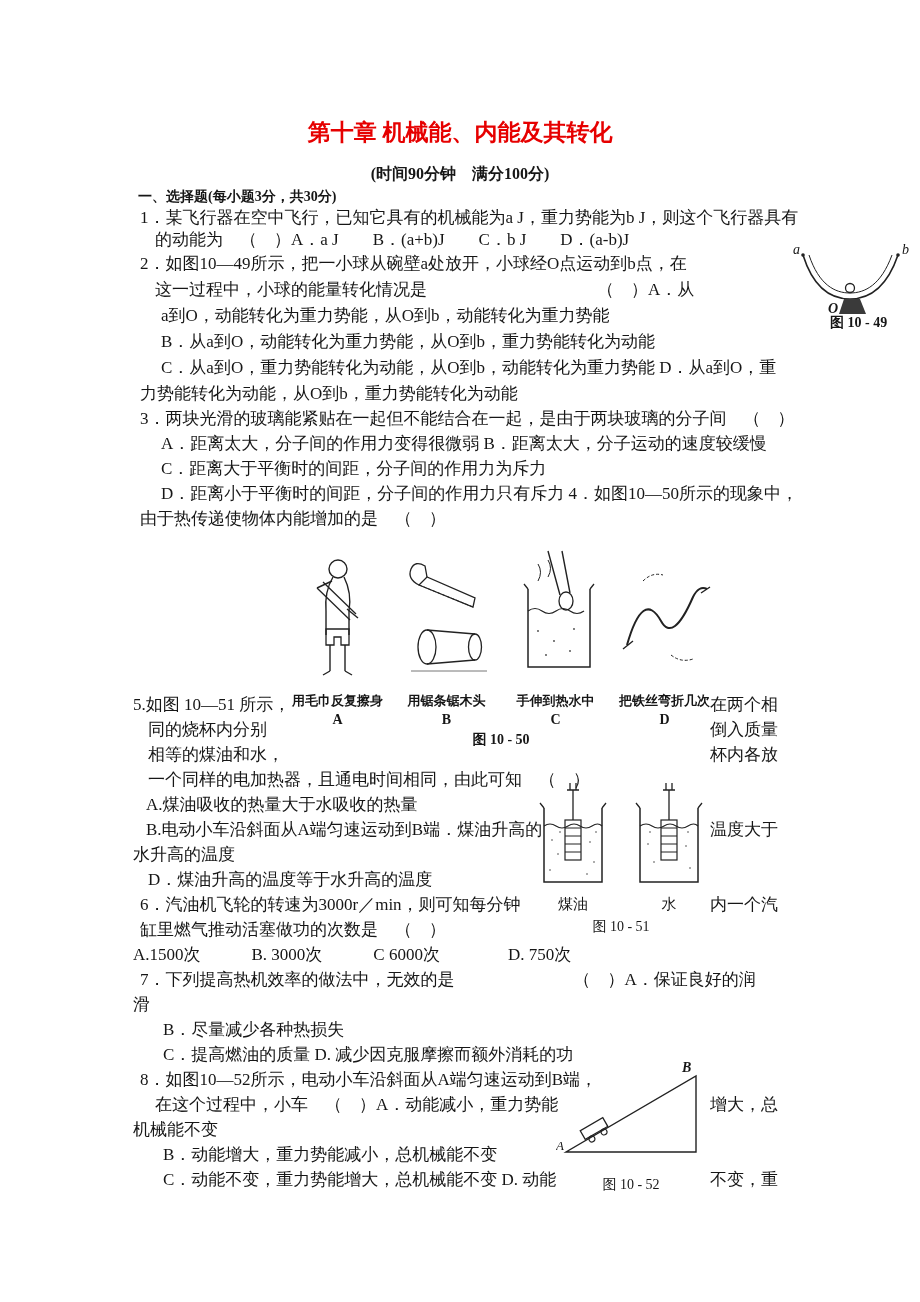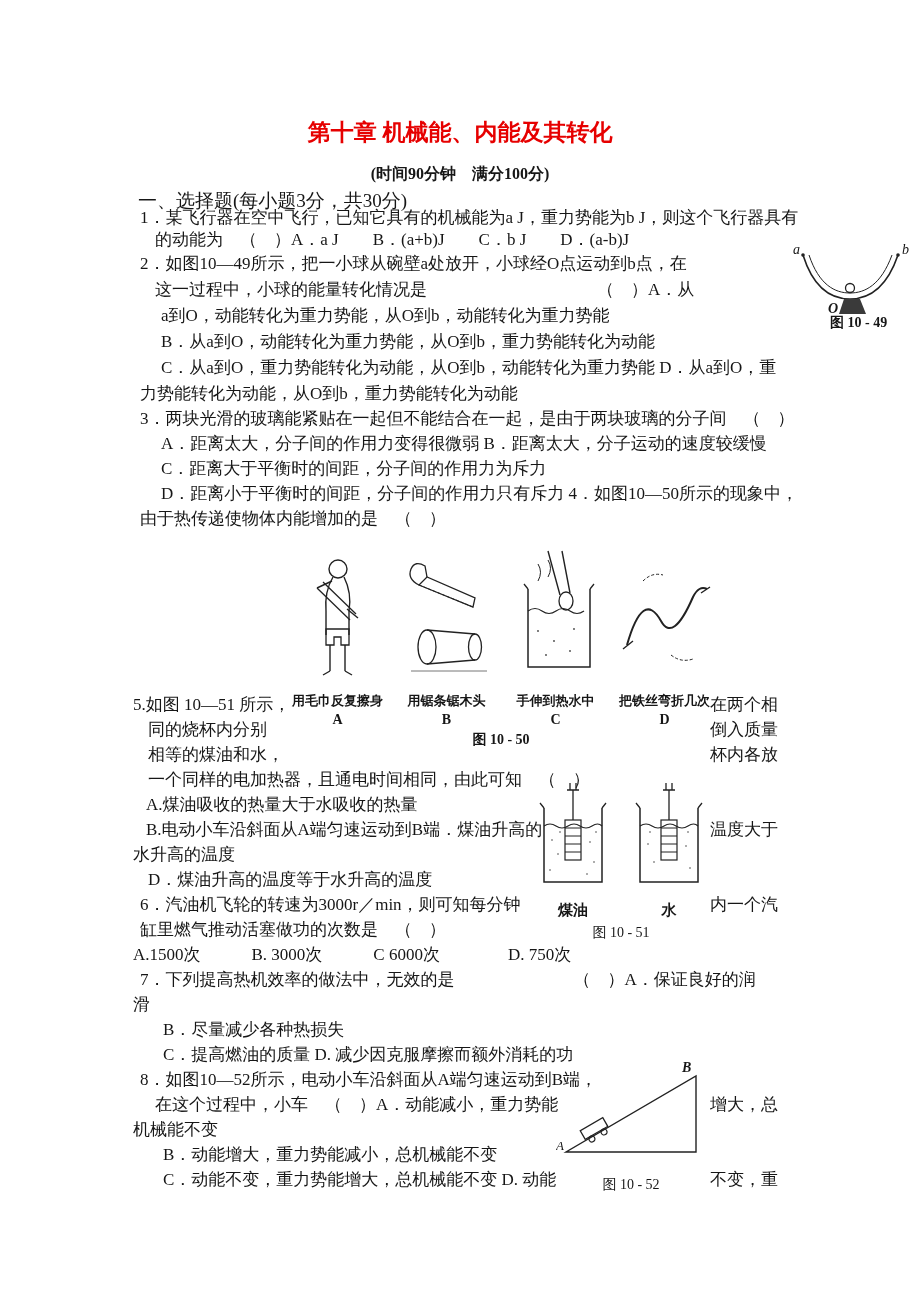--- a/index.html
+++ b/index.html
@@ -10,36 +10,36 @@
   }
   .title {
     position:absolute; left:0; right:0; top:117px; text-align:center;
     font-size:23px; font-weight:bold;
   }
   .subtitle {
     position:absolute; left:0; right:0; top:164px; text-align:center;
     font-size:16px; font-weight:bold;
   }
   .section {
-    position:absolute; left:138px; top:188px; font-size:19px; font-weight:normal; white-space:pre;
+    position:absolute; left:138px; top:188px; font-size:14px; font-weight:bold; white-space:pre;
   }
   .ln { position:absolute; font-size:17px; line-height:19px; white-space:pre; }
   .fig { position:absolute; }
   .fig svg { display:block; }
   .caption { position:absolute; font-size:14px; font-weight:bold; white-space:pre; }
   .fig50 { position:absolute; left:283px; top:545px; width:436px; }
   .fig50-row { display:flex; align-items:flex-end; }
   .fig50-col { width:109px; display:flex; flex-direction:column; align-items:center; }
   .fig50-label { font-size:13px; font-weight:bold; white-space:nowrap; margin-top:2px; }
   .fig50-letter { font-size:14px; font-weight:bold; margin-top:2px; }
   .fig50-caption { text-align:center; font-size:14px; font-weight:bold; margin-top:3px; }
   .fig51 { position:absolute; left:532px; top:782px; width:178px; }
   .fig51-row { display:flex; justify-content:space-between; }
   .fig51-col { display:flex; flex-direction:column; align-items:center; }
-  .fig51-label { font-size:15px; font-weight:bold; margin-top:15px;text-align:center; }
+  .fig51-label { font-size:15px; font-weight:normal; margin-top:9px;text-align:center; }
   .fig51-caption { text-align:center; font-size:14px; font-weight:normal; margin-top:4px; }
   .fig52 { position:absolute; left:556px; top:1060px; width:150px; }
   .fig52-caption { text-align:center; font-size:14px; font-weight:normal; margin-top:8px; }
   svg text { font-family:"Liberation Serif","DejaVu Serif",serif; fill:#161616; }
 </style>
 </head>
 <body>
 
 <div class="page">
 

